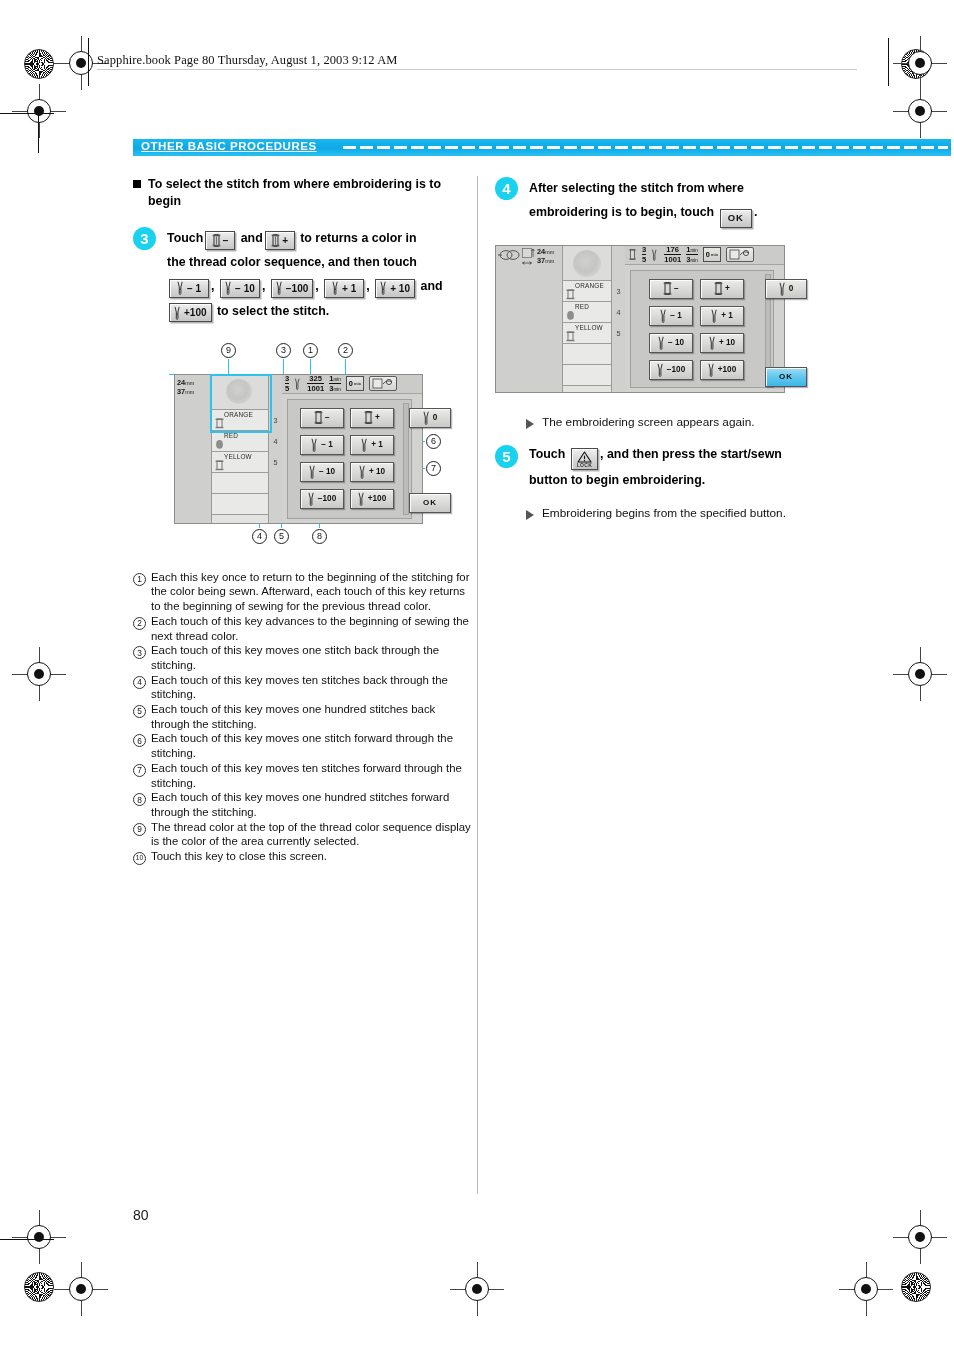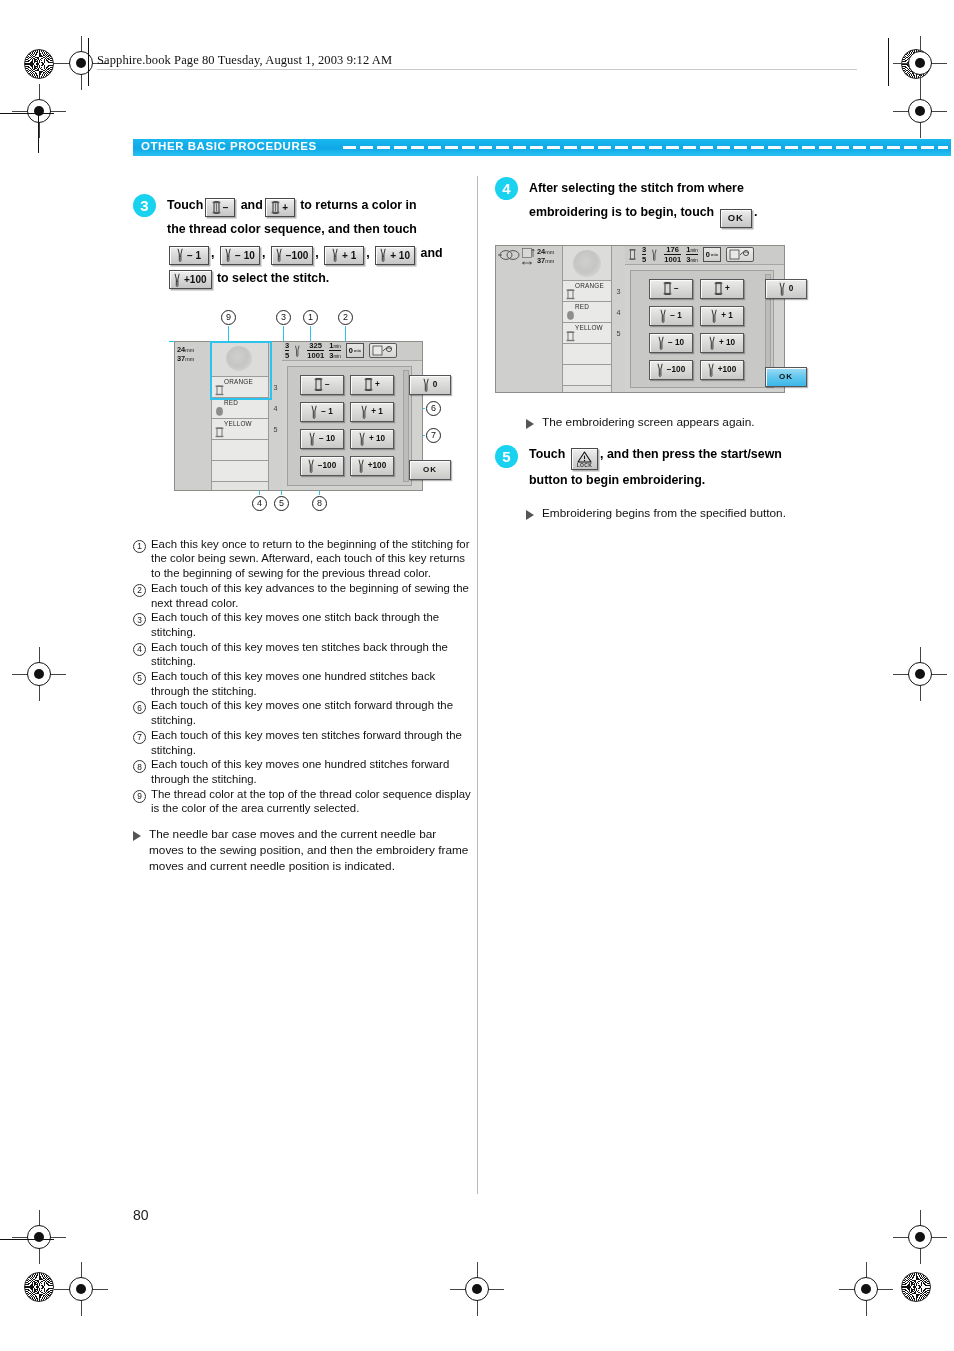--- a/index.html
+++ b/index.html
@@ -45,21 +45,21 @@
   .vdiv-top2 { position:absolute; left:888px; top:38px; width:1px; height:48px; background:#111; }
 
   
   .banner {
     position:absolute; left:133px; top:139px; width:818px; height:17px;
     background: linear-gradient(to bottom, #19b8ef 0%, #0fa8e6 55%, #29c2f4 100%);
   }
   .banner-label {
     position:absolute; left:141px; top:140px;
     font-family:"Liberation Sans", sans-serif;
-    font-size:11.5px; font-weight:600; color:#ffffff; letter-spacing:0.55px;
+    font-size:11.5px; font-weight:600; color:#ffffff; letter-spacing:0.55px;text-decoration:underline;
   }
   .banner-dashes {
     position:absolute; left:343px; top:146px; width:605px; height:3px;
     background: repeating-linear-gradient(to right,#ffffff 0 13px, rgba(255,255,255,0) 13px 17px);
     opacity:0.95;
   }
 
   
   .col-left  { position:absolute; left:133px; top:176px; width:340px; }
   .col-right { position:absolute; left:495px; top:176px; width:345px; }
@@ -303,31 +303,35 @@
     <div class="dot"></div>
   </div>
 
 <div class="cornerline" style="left:0px; top:113px; width:54px; height:1.2px;"></div>
 <div class="cornerline" style="left:38px; top:113px; width:1.2px; height:40px;"></div>
 <div class="cornerline" style="left:0px; top:1239px; width:54px; height:1.2px;"></div>
 
 <div class="vdiv-top"></div>
 <div class="vdiv-top2"></div>
 
-<div class="hdr-text">Sapphire.book  Page 80  Tuesday, August 1, 2003  9:12 AM</div>
+<div class="hdr-text">Sapphire.book  Page 80  Thursday, August 1, 2003  9:12 AM</div>
 <div class="hdr-rule"></div>
 
 <div class="banner"></div>
 <div class="banner-dashes"></div>
 <div class="banner-label">OTHER BASIC PROCEDURES</div>
 
 <div class="col-divider"></div>
 
 <div class="col-left">
 
+  <div class="sub-head">
+    <span class="sq"></span>
+    <span>To select the stitch from where embroidering is to begin</span>
+  </div>
 
   <div class="step-row">
     <div class="step-badge">3</div>
     <div class="step-text">
       <span>Touch</span><span class="keybtn">
           <svg class="spool-ic" viewBox="0 0 9 13">
             <rect x="2" y="0.6" width="5" height="11.8" rx="1" fill="#cfcfcf" stroke="#222" stroke-width="0.9"></rect>
             <rect x="0.7" y="0.6" width="7.6" height="1.6" fill="#555"></rect>
             <rect x="0.7" y="10.8" width="7.6" height="1.6" fill="#555"></rect>
             <line x1="4.5" y1="2.6" x2="4.5" y2="10.4" stroke="#444" stroke-width="0.7"></line>
@@ -599,26 +603,26 @@
         <div class="nl-txt">Each touch of this key moves ten stitches forward through the stitching.</div>
       </div>
     <div class="nl-item">
         <div class="nl-num">8</div>
         <div class="nl-txt">Each touch of this key moves one hundred stitches forward through the stitching.</div>
       </div>
     <div class="nl-item">
         <div class="nl-num">9</div>
         <div class="nl-txt">The thread color at the top of the thread color sequence display is the color of the area currently selected.</div>
       </div>
-  </div>
-
-  <div class="note">
-    <div class="tri"></div>
-    <div class="note-txt">The needle bar case moves and the current needle bar moves to the sewing position, and then the embroidery frame moves and current needle position is indicated.</div>
-  </div>
+    <div class="nl-item">
+        <div class="nl-num ten">10</div>
+        <div class="nl-txt">Touch this key to close this screen.</div>
+      </div>
+  </div>
+
 </div>
 
 <div class="col-right">
 
   <div class="step-row" style="margin-top:0;">
     <div class="step-badge">4</div>
     <div class="step-text">
       <span>After selecting the stitch from where</span><br>
       <span>embroidering is to begin, touch</span>
       <span class="keybtn ok">

